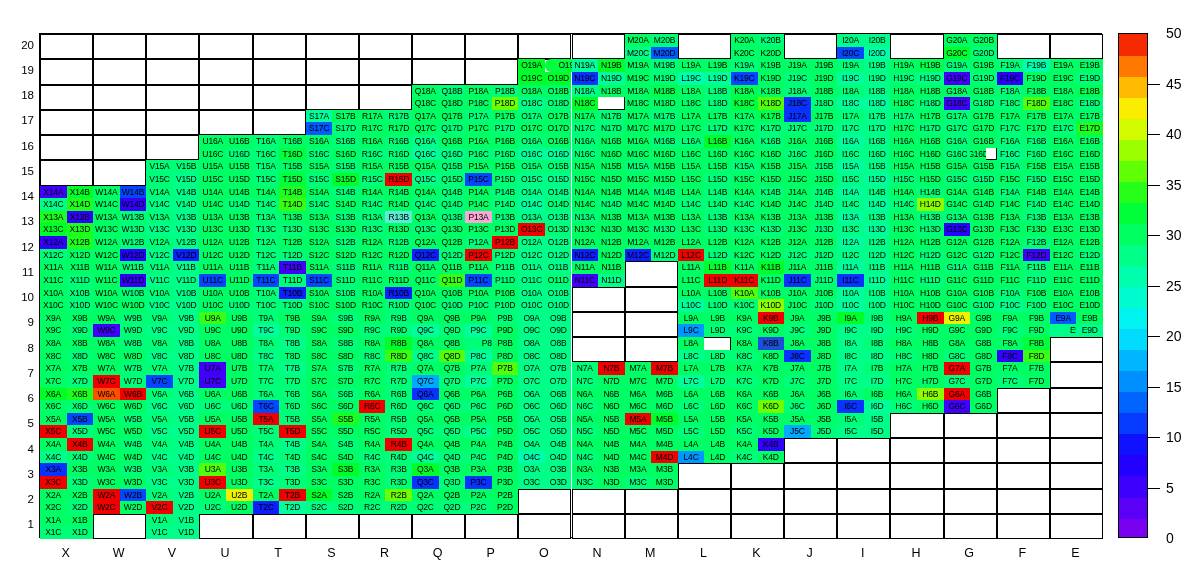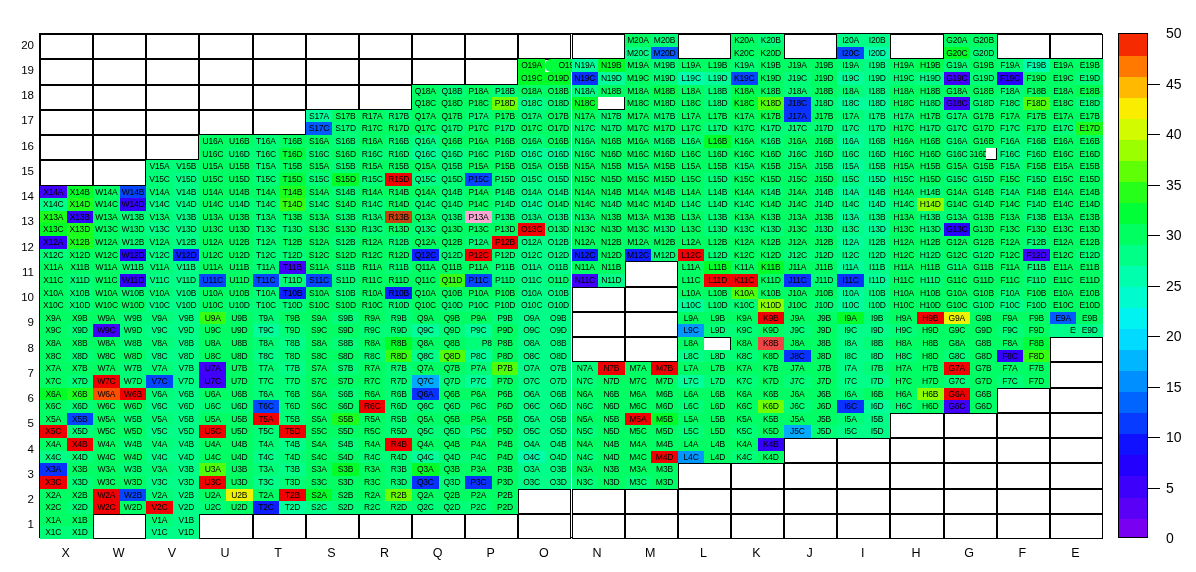--- a/index.html
+++ b/index.html
@@ -741,21 +741,21 @@
           <div class="quad" style="left: 25.575px; top: 11.625px; width: 26.575px; height: 12.625px; background: rgb(0, 255, 120); color: rgb(0, 0, 0);">T13D</div>
         </div>
         <div class="gcell" style="left: 265.75px; top: 176.75px; width: 53.15px; height: 25.25px;">
           <div class="quad" style="left: -1px; top: -1px; width: 26.575px; height: 12.625px; background: rgb(0, 255, 100); color: rgb(0, 0, 0);">S13A</div>
           <div class="quad" style="left: 25.575px; top: -1px; width: 26.575px; height: 12.625px; background: rgb(0, 255, 120); color: rgb(0, 0, 0);">S13B</div>
           <div class="quad" style="left: -1px; top: 11.625px; width: 26.575px; height: 12.625px; background: rgb(0, 255, 100); color: rgb(0, 0, 0);">S13C</div>
           <div class="quad" style="left: 25.575px; top: 11.625px; width: 26.575px; height: 12.625px; background: rgb(0, 255, 100); color: rgb(0, 0, 0);">S13D</div>
         </div>
         <div class="gcell" style="left: 318.9px; top: 176.75px; width: 53.15px; height: 25.25px;">
           <div class="quad" style="left: -1px; top: -1px; width: 26.575px; height: 12.625px; background: rgb(0, 255, 120); color: rgb(0, 0, 0);">R13A</div>
-          <div class="quad" style="left: 25.575px; top: -1px; width: 26.575px; height: 12.625px; background: #c2410c; color: rgb(0, 0, 0);">R13B</div>
+          <div class="quad" style="left: 25.575px; top: -1px; width: 26.575px; height: 12.625px; background: #5eead4; color: rgb(0, 0, 0);">R13B</div>
           <div class="quad" style="left: -1px; top: 11.625px; width: 26.575px; height: 12.625px; background: rgb(0, 255, 120); color: rgb(0, 0, 0);">R13C</div>
           <div class="quad" style="left: 25.575px; top: 11.625px; width: 26.575px; height: 12.625px; background: rgb(0, 255, 100); color: rgb(0, 0, 0);">R13D</div>
         </div>
         <div class="gcell" style="left: 372.05px; top: 176.75px; width: 53.15px; height: 25.25px;">
           <div class="quad" style="left: -1px; top: -1px; width: 26.575px; height: 12.625px; background: rgb(0, 255, 100); color: rgb(0, 0, 0);">Q13A</div>
           <div class="quad" style="left: 25.575px; top: -1px; width: 26.575px; height: 12.625px; background: rgb(0, 255, 120); color: rgb(0, 0, 0);">Q13B</div>
           <div class="quad" style="left: -1px; top: 11.625px; width: 26.575px; height: 12.625px; background: rgb(0, 255, 120); color: rgb(0, 0, 0);">Q13C</div>
           <div class="quad" style="left: 25.575px; top: 11.625px; width: 26.575px; height: 12.625px; background: rgb(0, 255, 100); color: rgb(0, 0, 0);">Q13D</div>
         </div>
         <div class="gcell" style="left: 425.2px; top: 176.75px; width: 53.15px; height: 25.25px;">
@@ -1348,21 +1348,21 @@
         <div class="gcell empty" style="left: 531.5px; top: 303px; width: 53.15px; height: 25.25px;"></div>
         <div class="gcell empty" style="left: 584.65px; top: 303px; width: 53.15px; height: 25.25px;"></div>
         <div class="gcell" style="left: 637.8px; top: 303px; width: 53.15px; height: 25.25px;">
           <div class="quad" style="left: -1px; top: -1px; width: 26.575px; height: 12.625px; background: rgb(0, 255, 100); color: rgb(0, 0, 0);">L8A</div>
           <div class="quad" style="left: 25.575px; top: -1px; width: 26.575px; height: 12.625px; background: rgb(0, 255, 100); color: rgb(0, 0, 0); margin-top: 40px;">L8B</div>
           <div class="quad" style="left: -1px; top: 11.625px; width: 26.575px; height: 12.625px; background: rgb(0, 255, 137); color: rgb(0, 0, 0);">L8C</div>
           <div class="quad" style="left: 25.575px; top: 11.625px; width: 26.575px; height: 12.625px; background: rgb(0, 255, 120); color: rgb(0, 0, 0);">L8D</div>
         </div>
         <div class="gcell" style="left: 690.95px; top: 303px; width: 53.15px; height: 25.25px;">
           <div class="quad" style="left: -1px; top: -1px; width: 26.575px; height: 12.625px; background: rgb(0, 255, 100); color: rgb(0, 0, 0);">K8A</div>
-          <div class="quad" style="left: 25.575px; top: -1px; width: 26.575px; height: 12.625px; background: #ef4444; color: rgb(0, 0, 0);">K8B</div>
+          <div class="quad" style="left: 25.575px; top: -1px; width: 26.575px; height: 12.625px; background: #1d4ed8; color: rgb(0, 0, 0);">K8B</div>
           <div class="quad" style="left: -1px; top: 11.625px; width: 26.575px; height: 12.625px; background: rgb(0, 255, 120); color: rgb(0, 0, 0);">K8C</div>
           <div class="quad" style="left: 25.575px; top: 11.625px; width: 26.575px; height: 12.625px; background: rgb(0, 255, 100); color: rgb(0, 0, 0);">K8D</div>
         </div>
         <div class="gcell" style="left: 744.1px; top: 303px; width: 53.15px; height: 25.25px;">
           <div class="quad" style="left: -1px; top: -1px; width: 26.575px; height: 12.625px; background: rgb(0, 255, 100); color: rgb(0, 0, 0);">J8A</div>
           <div class="quad" style="left: 25.575px; top: -1px; width: 26.575px; height: 12.625px; background: rgb(0, 255, 100); color: rgb(0, 0, 0);">J8B</div>
           <div class="quad" style="left: -1px; top: 11.625px; width: 26.575px; height: 12.625px; background: rgb(9, 50, 255); color: rgb(0, 0, 0);">J8C</div>
           <div class="quad" style="left: 25.575px; top: 11.625px; width: 26.575px; height: 12.625px; background: rgb(0, 255, 100); color: rgb(0, 0, 0);">J8D</div>
         </div>
         <div class="gcell" style="left: 797.25px; top: 303px; width: 53.15px; height: 25.25px;">

